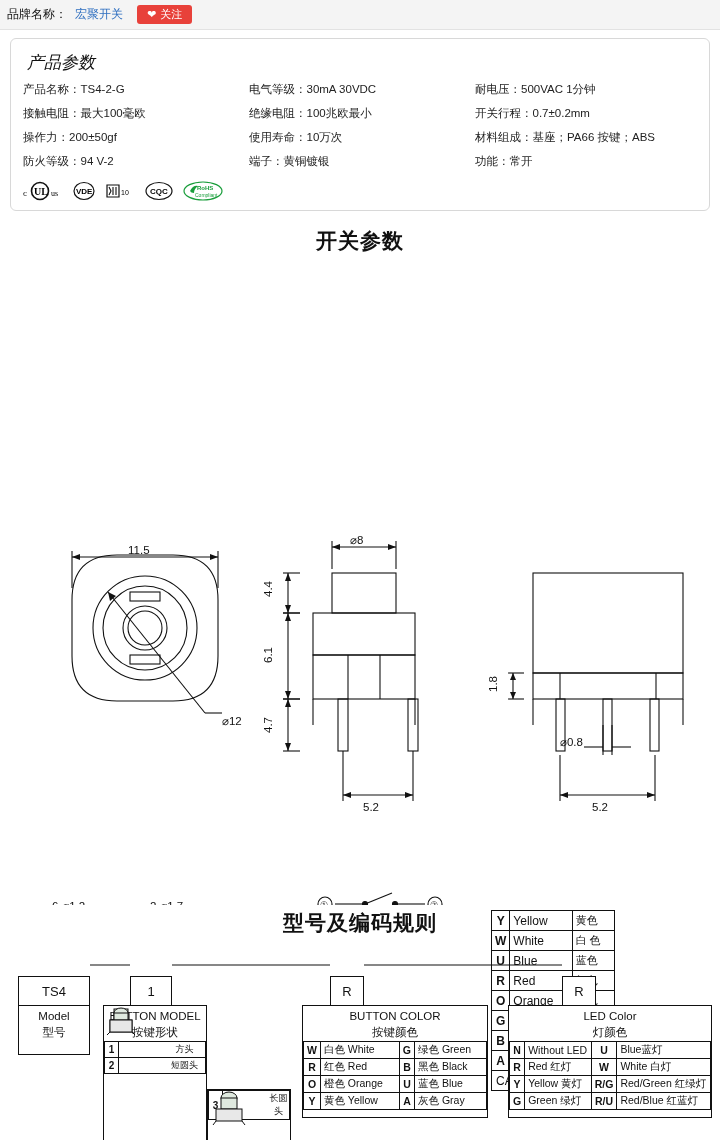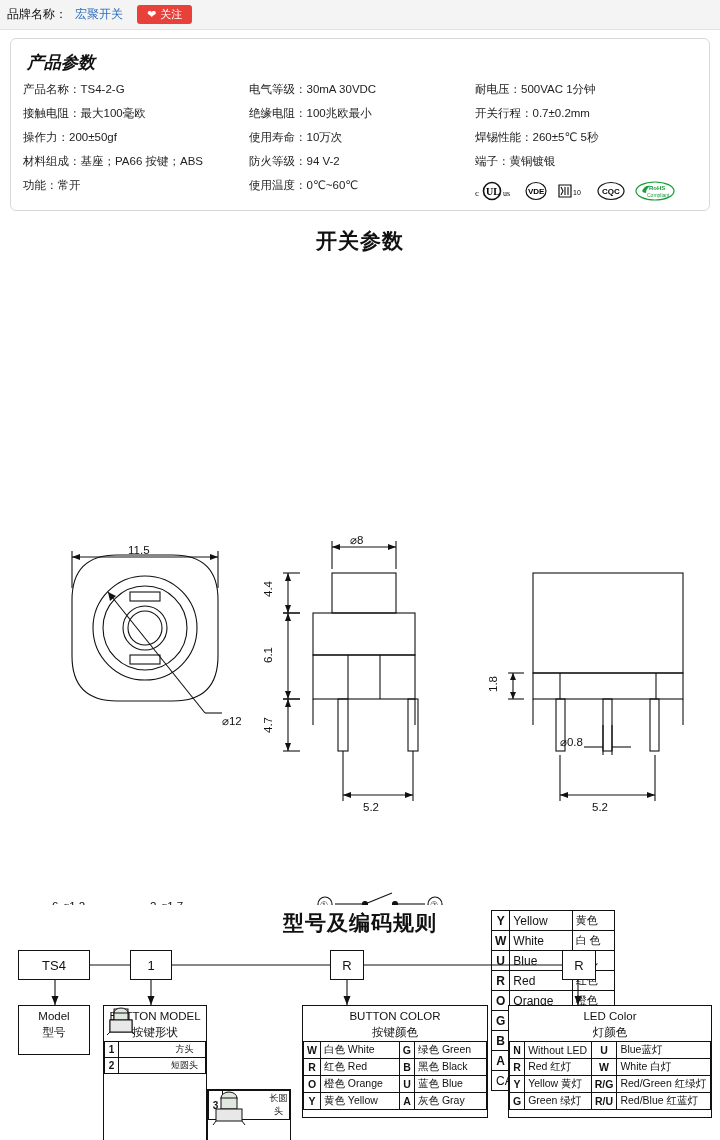--- a/index.html
+++ b/index.html
@@ -28,21 +28,21 @@
 
   
   .spec-panel{
     margin:8px 10px 0 10px;
     border:1px solid #d8d8d8;
     border-radius:6px;
     padding:10px 12px 8px 12px;
     background:#fff;
   }
   .spec-title{
-    font-size:17px; font-weight:bold; font-style:italic;
+    font-size:17px; font-weight:normal; font-style:italic;
     color:#111; margin:2px 0 8px 4px;
     font-family:"Liberation Serif","DejaVu Serif",serif;
   }
   .spec-grid{
     display:grid;
     grid-template-columns: 1fr 1fr 1fr;
     row-gap:9px; column-gap:4px;
     font-size:11.5px; color:#222;
   }
   .spec-cell{ white-space:nowrap; }
@@ -74,20 +74,21 @@
   .legend .cn{ font-size:11px; color:#111;font-family:Liberation Serif, serif; }
   .legend .capcolor{ text-align:left; font-size:12px; padding-left:4px; }
 
   
   .coding{ position:relative; width:720px; height:215px; margin-top:2px; }
   .coding svg{ position:absolute; left:0; top:0; }
   .code-box{
     position:absolute; border:1px solid #111; background:#fff;
     display:flex; align-items:center; justify-content:center;
     font-size:13px;
+    margin-top:26px;
   }
   .desc-box{
     position:absolute; border:1px solid #111; background:#fff;
     font-size:11px;
   }
   .desc-head{
     text-align:center; padding:3px 2px 1px 2px; line-height:1.35;
     font-size:11.5px;
   }
   .mini-table{ border-collapse:collapse; width:100%; font-size:10.5px; }
@@ -116,28 +117,26 @@
     <div class="spec-cell">产品名称：TS4-2-G</div>
     <div class="spec-cell">电气等级：30mA  30VDC</div>
     <div class="spec-cell">耐电压：500VAC  1分钟</div>
 
     <div class="spec-cell">接触电阻：最大100毫欧</div>
     <div class="spec-cell">绝缘电阻：100兆欧最小</div>
     <div class="spec-cell">开关行程：0.7±0.2mm</div>
 
     <div class="spec-cell">操作力：200±50gf</div>
     <div class="spec-cell">使用寿命：10万次</div>
-    <div class="spec-cell">焊锡性能：260±5℃  5秒</div>
 
     <div class="spec-cell">材料组成：基座；PA66  按键；ABS</div>
     <div class="spec-cell">防火等级：94 V-2</div>
     <div class="spec-cell">端子：黄铜镀银</div>
 
     <div class="spec-cell">功能：常开</div>
-    <div class="spec-cell">使用温度：0℃~60℃</div>
     <div class="cert-row">
       <span class="cert">
         <svg width="40" height="20" viewBox="0 0 40 20">
           <text x="0" y="15" font-family="Liberation Serif, serif" font-size="9">c</text>
           <circle cx="17" cy="10" r="8.5" fill="none" stroke="#111" stroke-width="1.6"></circle>
           <text x="11" y="14" font-family="Liberation Serif, serif" font-size="10" font-weight="bold">UL</text>
           <text x="28" y="15" font-family="Liberation Serif, serif" font-size="8">us</text>
         </svg>
       </span>
       <span class="cert">

